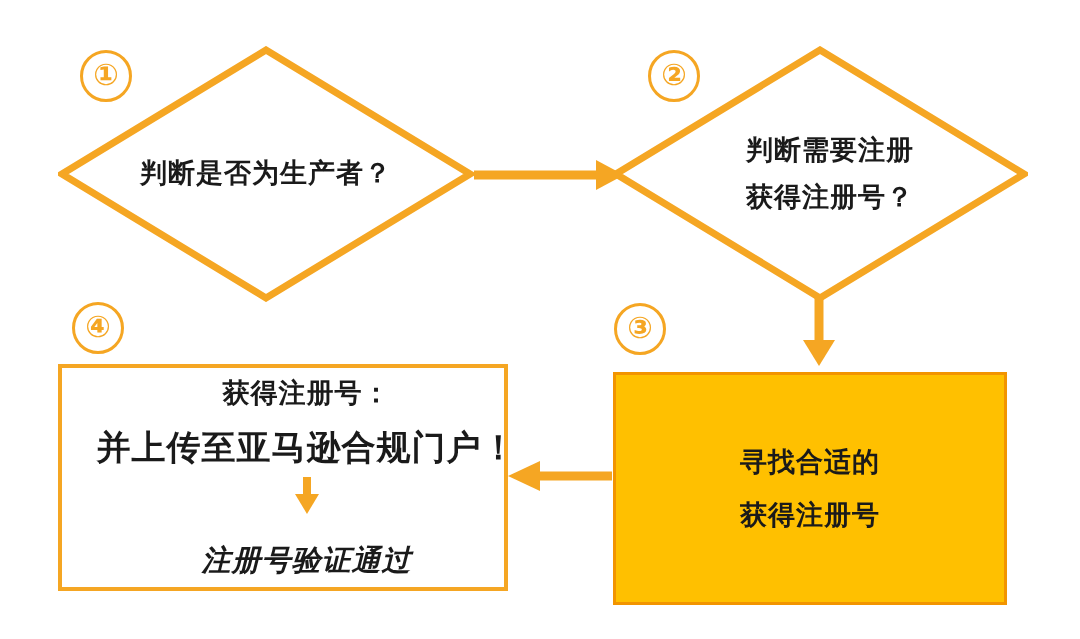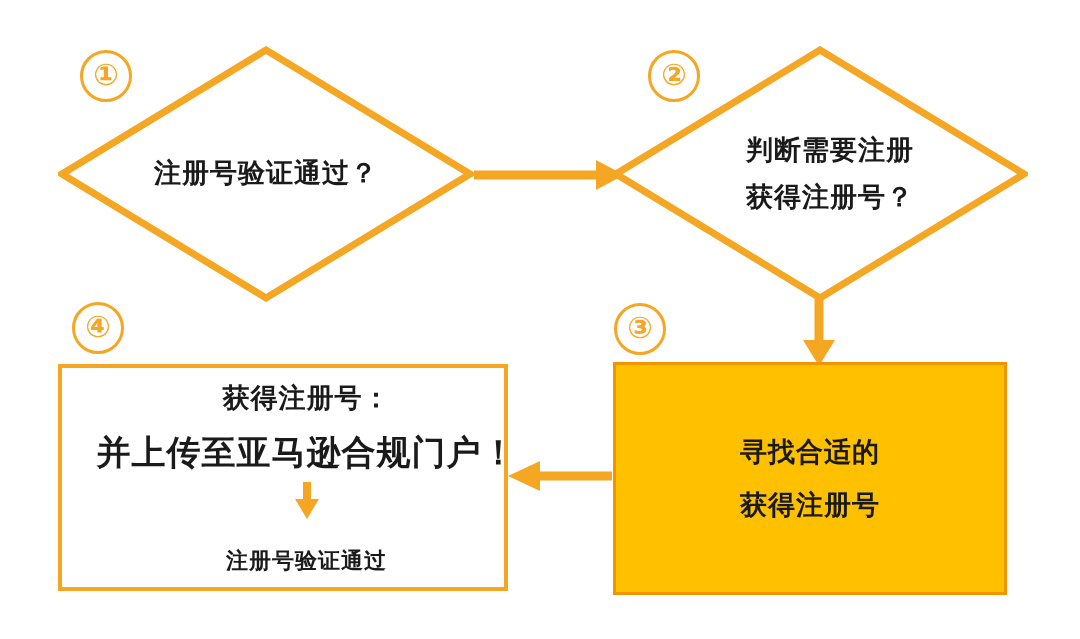--- a/index.html
+++ b/index.html
@@ -79,21 +79,21 @@
   .box-line {
     color: #1a1a1a;
     font-weight: bold;
     letter-spacing: 1px;
     text-align: center;
     white-space: nowrap;
   }
   #box3 .box-line { font-size: 27px; line-height: 1.95; }
   #box4 .line-a { font-size: 27px; margin-bottom: 14px; }
   #box4 .line-b { font-size: 34px; }
-  #box4 .line-c { font-size: 22px; margin-top: 24px; }
+  #box4 .line-c { font-size: 29px; margin-top: 24px; font-style: italic; }
 
   .inner-arrow {
     width: 26px;
     height: 38px;
     margin: 6px 0 2px 0;
   }
 
   
   .step-badge {
     position: absolute;
@@ -134,41 +134,41 @@
       <line x1="612" y1="476" x2="537" y2="476" stroke="#F5A623" stroke-width="9"></line>
       <polygon points="540,461 540,491 508,476" fill="#F5A623"></polygon>
     </g>
   </svg>
 
   <div class="diamond-wrap" id="diamond1" style="left:58px; top:46px; width:416px; height:256px;">
     <svg width="416" height="256" viewBox="0 0 416 256" xmlns="http://www.w3.org/2000/svg">
       <polygon points="208,4 412,128 208,252 4,128" fill="#ffffff" stroke="#F5A623" stroke-width="7"></polygon>
     </svg>
     <div class="shape-text d1-text">
-      <div>注册号验证通过？</div>
+      <div>判断是否为生产者？</div>
     </div>
   </div>
   <div class="step-badge" id="badge1" style="left:80px; top:50px;">
     <span>①</span>
   </div>
 
   <div class="diamond-wrap" id="diamond2" style="left:612px; top:46px; width:416px; height:256px;">
     <svg width="416" height="256" viewBox="0 0 416 256" xmlns="http://www.w3.org/2000/svg">
       <polygon points="208,4 412,128 208,252 4,128" fill="#ffffff" stroke="#F5A623" stroke-width="7"></polygon>
     </svg>
     <div class="shape-text d2-text" style="transform:translateX(10px);">
       <div>判断需要注册</div>
       <div>获得注册号？</div>
     </div>
   </div>
   <div class="step-badge" id="badge2" style="left:648px; top:50px;">
     <span>②</span>
   </div>
 
-  <div class="box box-filled" id="box3" style="left:613px; top:362px; width:394px; height:233px;align-items:center;">
+  <div class="box box-filled" id="box3" style="left:613px; top:372px; width:394px; height:233px;align-items:center;">
     <div class="box-line">寻找合适的</div>
     <div class="box-line">获得注册号</div>
   </div>
   <div class="step-badge" id="badge3" style="left:614px; top:303px;">
     <span>③</span>
   </div>
 
   <div class="box box-outline" id="box4" style="left:58px; top:364px; width:450px; height:227px;">
     <div class="box-line line-a">获得注册号：</div>
     <div class="box-line line-b">并上传至亚马逊合规门户！</div>

